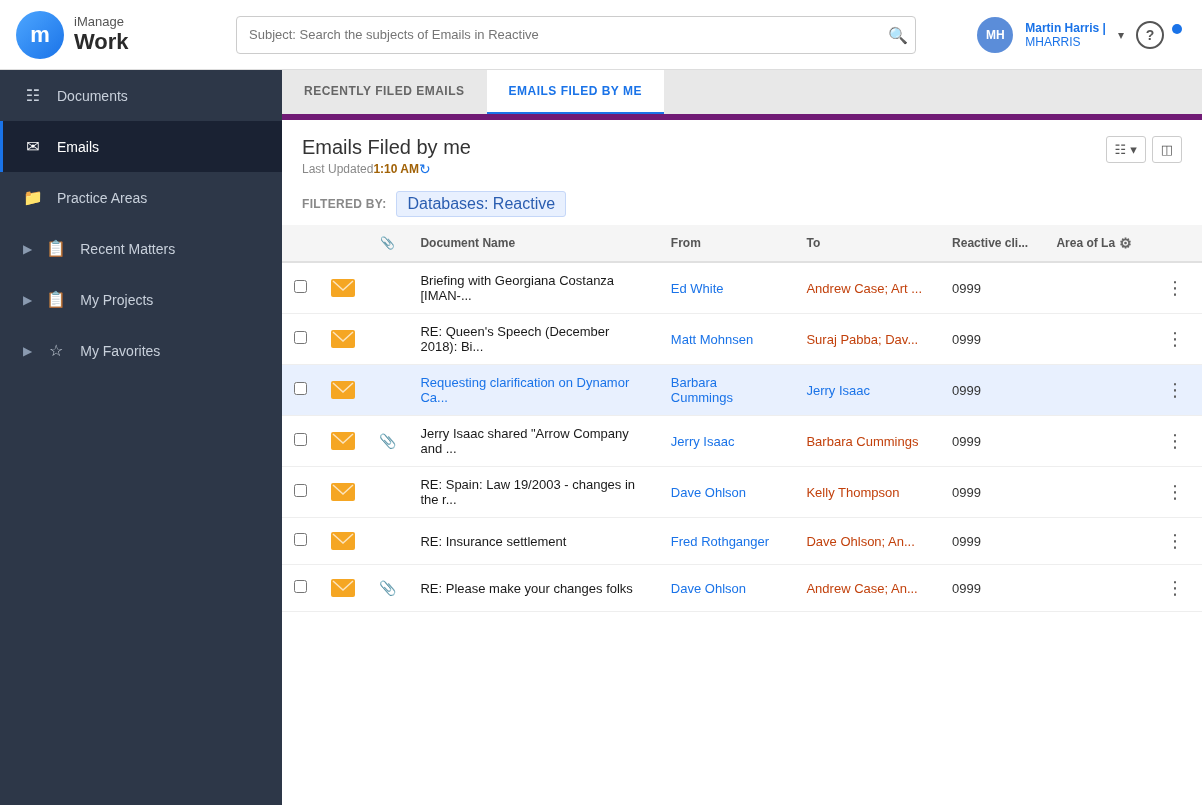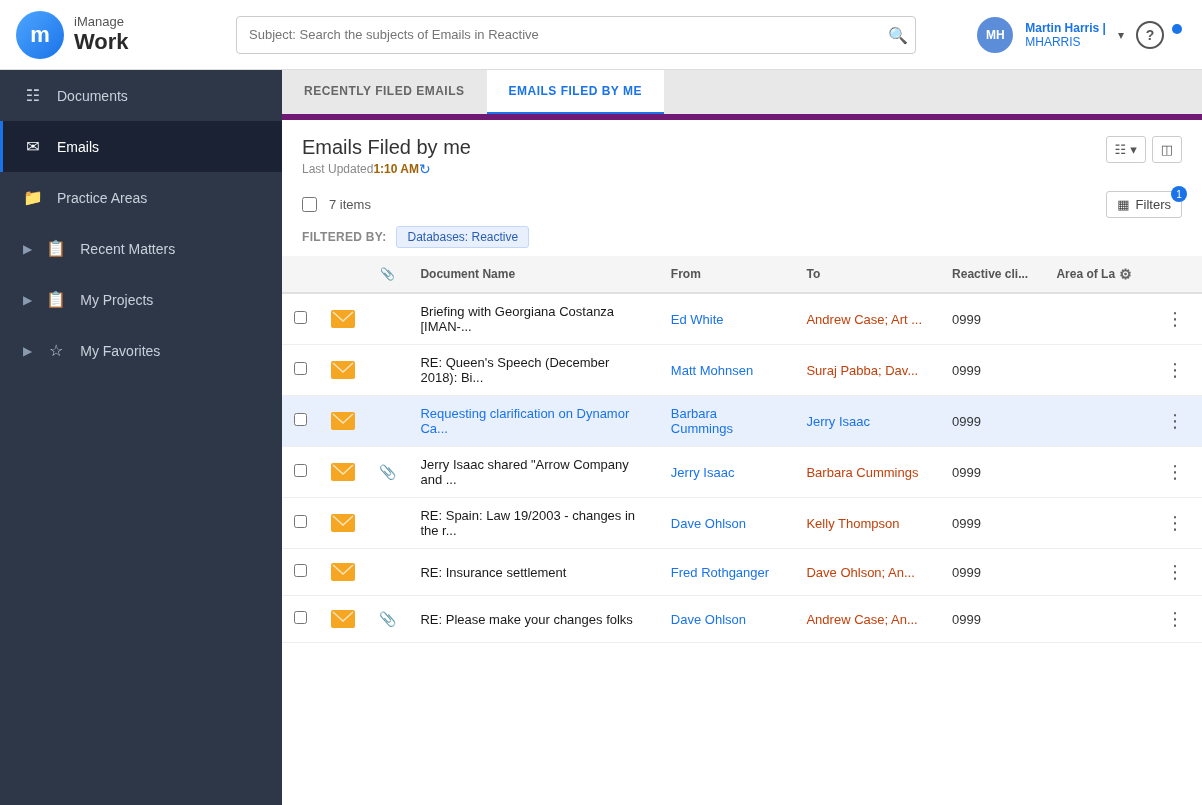--- a/index.html
+++ b/index.html
@@ -53,21 +53,21 @@
     .view-btn { border: 1px solid #ccc; background: #fff; border-radius: 3px; padding: 5px 8px; cursor: pointer; color: #555; font-size: 13px; display: flex; align-items: center; gap: 4px; }
 
     
     .filter-bar { padding: 4px 20px 8px 20px; display: flex; align-items: center; gap: 10px; flex-shrink: 0; }
     .item-count-row { display: flex; align-items: center; gap: 12px; padding: 4px 20px; flex-shrink: 0; }
     .select-all-cb { width: 15px; height: 15px; cursor: pointer; }
     .item-count { font-size: 13px; color: #555; }
     .filters-btn { margin-left: auto; display: flex; align-items: center; gap: 6px; border: 1px solid #ccc; background: #fff; border-radius: 3px; padding: 5px 10px; cursor: pointer; font-size: 13px; color: #444; position: relative; }
     .filters-btn .badge { background: #1a73e8; color: #fff; border-radius: 50%; width: 16px; height: 16px; font-size: 10px; display: flex; align-items: center; justify-content: center; position: absolute; top: -6px; right: -6px; }
     .filtered-by-label { font-size: 12px; color: #888; font-weight: 600; letter-spacing: 0.3px; text-transform: uppercase; }
-    .filter-tag { background: #e8f0fe; border: 1px solid #c5d7f8; border-radius: 3px; padding: 3px 10px; font-size: 12px; color: #2a5db0; }
+    .filter-tag { background: #e8f0fe; border: 1px solid #c5d7f8; border-radius: 3px; padding: 3px 10px; font-size: 16px; color: #2a5db0; }
 
     
     .table-container { flex: 1; overflow-y: auto; }
     table { width: 100%; border-collapse: collapse; }
     thead tr { background: #f5f5f5; border-bottom: 2px solid #e0e0e0; }
     thead th { padding: 10px 12px; text-align: left; font-size: 12px; color: #555; font-weight: 600; white-space: nowrap; }
     thead th.sortable { cursor: pointer; }
     tbody tr { border-bottom: 1px solid #eee; }
     tbody tr.highlighted { background: #e8f0fe; }
     tbody td { padding: 10px 12px; font-size: 13px; color: #333; vertical-align: middle; }
@@ -175,29 +175,20 @@
         <button class="view-btn">
           <span>☷</span>
           <span>▾</span>
         </button>
         <button class="view-btn">
           <span>◫</span>
         </button>
       </div>
     </div>
 
-    <div class="item-count-row">
-      <input type="checkbox" class="select-all-cb" style="">
-      <span class="item-count">7 items</span>
-      <button class="filters-btn">
-        <span>▦</span>
-        <span>Filters</span>
-        <span class="badge">1</span>
-      </button>
-    </div>
 
     <div class="filter-bar">
       <span class="filtered-by-label">FILTERED BY:</span>
       <span class="filter-tag">Databases: Reactive</span>
     </div>
 
     <div class="table-container">
       <table>
         <thead>
           <tr>

